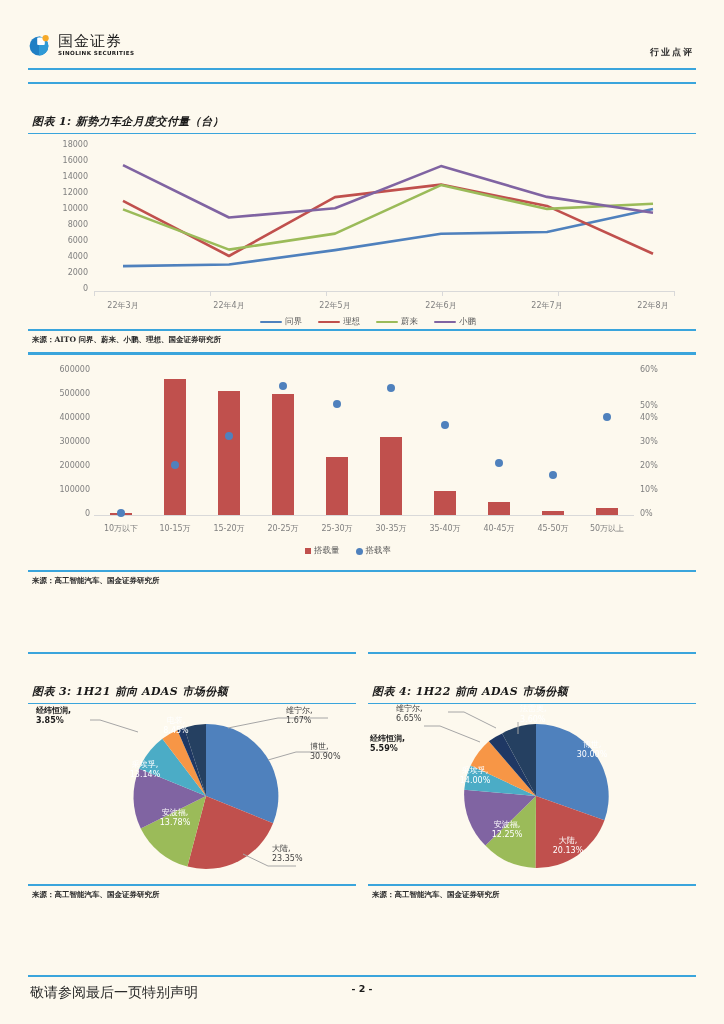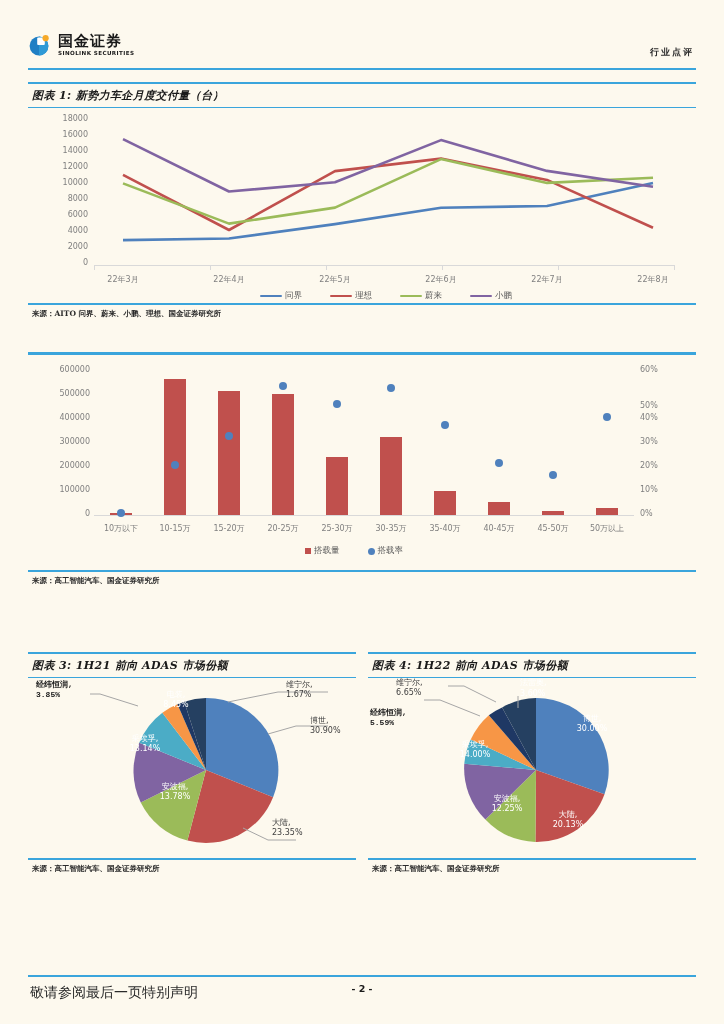--- a/index.html
+++ b/index.html
@@ -11,62 +11,62 @@
     position:relative;
     overflow:hidden;
   }
   .page{position:relative;width:724px;height:1024px;background:#fdf9ee;}
 
   
   .header{position:absolute;left:0;top:0;width:724px;height:66px;}
   .logo-wrap{position:absolute;left:28px;top:33px;display:flex;align-items:center;gap:6px;}
   .logo-mark{width:24px;height:24px;position:relative;}
   .logo-text{display:flex;flex-direction:column;line-height:1;}
-  .logo-cn{font-size:15px;font-weight:bold;letter-spacing:1px;color:#1a1a1a;}
+  .logo-cn{font-size:15px;font-weight:normal;letter-spacing:1px;color:#1a1a1a;}
   .logo-en{font-size:5.6px;font-weight:bold;letter-spacing:.4px;color:#1a1a1a;margin-top:2px;}
   .header-right{position:absolute;right:30px;top:46px;font-size:9px;letter-spacing:2px;
     font-family:"DejaVu Serif","Liberation Serif",serif;font-weight:bold;color:#2b2b2b;}
   .header-rule{position:absolute;left:28px;top:68px;width:668px;height:2px;background:#3aa5dc;}
 
   
   .exhibit{position:absolute;}
   .ex-title-rule-top{height:1.6px;background:#3aa5dc;width:100%;}
   .ex-title{
     font-family:"DejaVu Serif","Liberation Serif",serif;
     font-weight:bold;font-style:italic;font-size:11px;letter-spacing:.4px;
-    padding:4px 2px 4px 4px;color:#1a1a1a;white-space:nowrap;
+    padding:4px 2px 4px 4px;color:#1a1a1a;white-space:nowrap;margin-top:26px;
   }
   .ex-title-rule-bot{height:1.6px;background:#3aa5dc;width:100%;}
   .ex-body{background:#fdf9ee;position:relative;}
   .ex-src-rule{height:1.6px;background:#3aa5dc;width:100%;}
   .ex-src{
     font-family:"DejaVu Serif","Liberation Serif",serif;
     font-size:7.5px;font-weight:bold;color:#2b2b2b;padding:4px 2px 4px 4px;white-space:nowrap;
   }
 
   
   .plot{position:relative;}
   .ylab{position:absolute;font-size:8px;color:#7f7f7f;text-align:right;
         font-family:"DejaVu Sans","Liberation Sans",sans-serif;}
   .xlab{position:absolute;font-size:8px;color:#7f7f7f;text-align:center;}
   .axis-line{position:absolute;background:#d9d9d9;}
-  .legend{position:absolute;display:flex;gap:28px;align-items:flex-end;font-size:8.5px;color:#595959;}
+  .legend{position:absolute;display:flex;gap:16px;align-items:flex-end;font-size:8.5px;color:#595959;}
   .legend-item{display:flex;align-items:center;gap:3px;}
   .lg-line{width:22px;height:2.6px;border-radius:1px;}
   .lg-sq{width:6px;height:6px;}
   .lg-dot{width:7px;height:7px;border-radius:50%;}
 
   
   .bar{position:absolute;bottom:0;background:#c0504d;}
   .dot{position:absolute;width:8px;height:8px;border-radius:50%;background:#4f81bd;}
 
   
   .pielab{position:absolute;font-size:8px;line-height:1.25;color:#3f3f3f;white-space:nowrap;}
   .pielab.in{color:#ffffff;}
-  .pielab.bold{font-weight:bold;color:#1a1a1a;font-family:Liberation Mono, monospace;}
+  .pielab.bold{font-weight:bold;color:#1a1a1a;}
 
   
   .footer-rule{position:absolute;left:28px;bottom:47px;width:668px;height:1.6px;background:#3aa5dc;}
   .footer-note{position:absolute;left:30px;bottom:22px;font-size:14px;font-weight:normal;
     font-family:"DejaVu Serif","Liberation Serif",serif;color:#2b2b2b;}
   .footer-page{position:absolute;left:0;width:724px;bottom:30px;text-align:center;
     font-size:9.5px;font-weight:bold;color:#1a1a1a;}
 </style>
 </head>
 <body>

